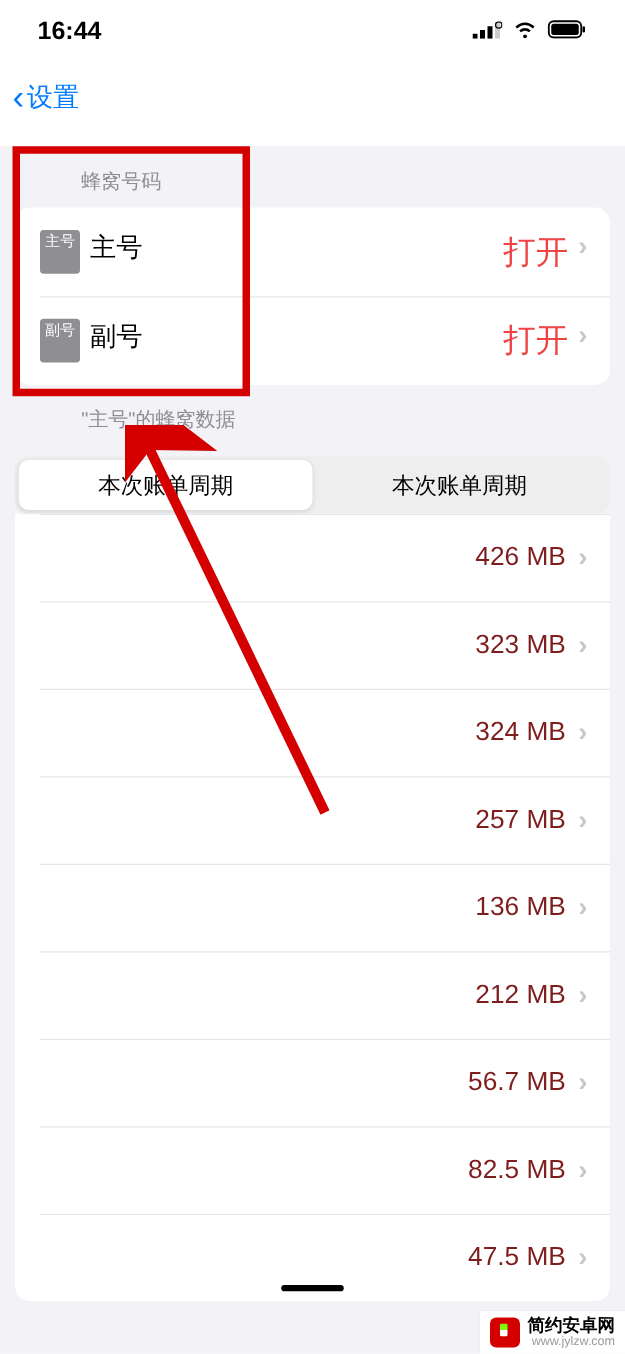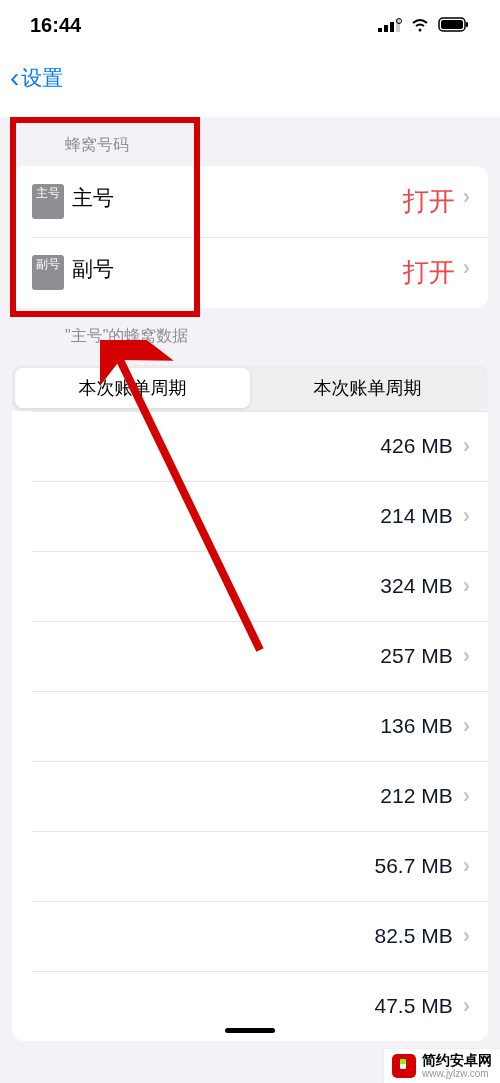--- a/index.html
+++ b/index.html
@@ -151,21 +151,21 @@
       content: "";
       position: absolute;
       top: 0;
       left: 20px;
       right: 0;
       height: 1px;
       background: #e5e5ea;
     }
     .data-value {
       font-size: 21px;
-      color: #0f172a;
+      color: #7f1d1d;
       margin-right: 10px;
     }
     .highlight-box {
       position: absolute;
       border: 6px solid #d40000;
       pointer-events: none;
     }
     .arrow-svg {
       position: absolute;
       pointer-events: none;
@@ -206,20 +206,21 @@
       left: 8px;
       width: 6px;
       height: 10px;
       background: linear-gradient(#7cfc00 50%, #fff 50%);
       border-radius: 1px;
     }
     .wm-text {
       display: flex;
       flex-direction: column;
       line-height: 1.1;
+      text-align: right;
     }
     .wm-title {
       font-size: 14px;
       font-weight: 700;
     }
     .wm-url {
       font-size: 10px;
       color: #999;
     }
   </style>
@@ -286,21 +287,21 @@
   <div class="seg-item active">本次账单周期</div>
   <div class="seg-item">本次账单周期</div>
 </div>
 
 <div class="data-list">
   <div class="data-item">
     <span class="data-value">426 MB</span>
     <span class="chevron">›</span>
   </div>
   <div class="data-item">
-    <span class="data-value">214 MB</span>
+    <span class="data-value">323 MB</span>
     <span class="chevron">›</span>
   </div>
   <div class="data-item">
     <span class="data-value">324 MB</span>
     <span class="chevron">›</span>
   </div>
   <div class="data-item">
     <span class="data-value">257 MB</span>
     <span class="chevron">›</span>
   </div>

